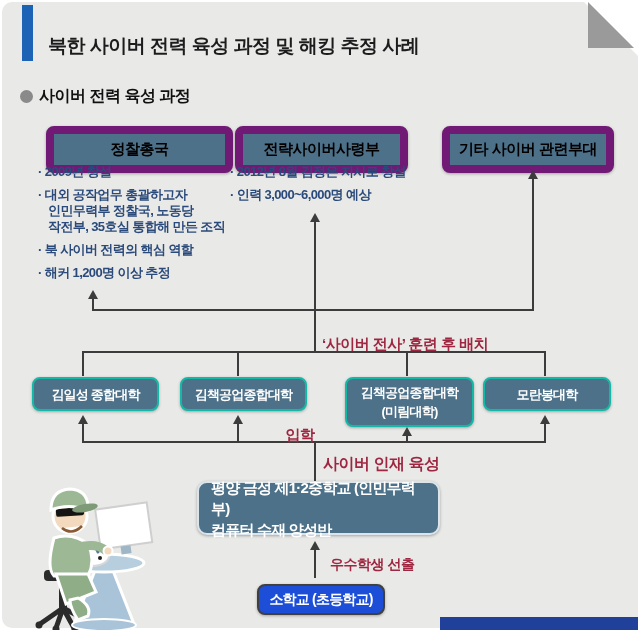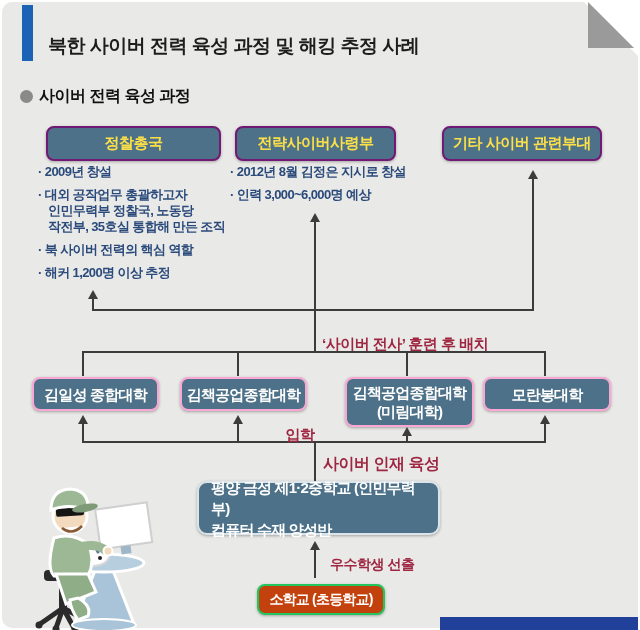--- a/index.html
+++ b/index.html
@@ -16,22 +16,22 @@
 
   
   .accent-bar{left:22px;top:5px;width:11px;height:56px;background:#1d63b5;}
   .title{left:48px;top:33px;font-size:19px;font-weight:bold;color:#1c1c1c;letter-spacing:-0.5px;}
   .section-row{left:20px;top:86px;display:flex;align-items:center;gap:6px;}
   .section-dot{width:13px;height:13px;border-radius:50%;background:#8a8a8a;}
   .section-label{font-size:16px;font-weight:bold;color:#101010;letter-spacing:-0.5px;}
 
   
   .orgbox{
-    background:#4d7189;border:2px solid #701a75;border-radius:8px;
-    color:#fde047;font-weight:bold;font-size:15px;letter-spacing:-0.5px;
+    background:#4d7189;border:8px solid #701a75;border-radius:8px;
+    color:#000000;font-weight:bold;font-size:15px;letter-spacing:-0.5px;
     display:flex;align-items:center;justify-content:center;text-align:center;
     box-shadow:0 1px 3px rgba(0,0,0,0.3);
   }
   .box1{left:46px;top:126px;width:171px;height:31px;}
   .box2{left:235px;top:126px;width:157px;height:31px;}
   .box3{left:442px;top:126px;width:156px;height:31px;}
 
   
   .blist{font-size:13px;font-weight:bold;color:#2a4a7b;letter-spacing:-0.6px;line-height:16px;}
   .blist .bi{padding-left:10px;text-indent:-10px;margin-bottom:7px;}
@@ -41,41 +41,41 @@
 
   
   .ln{background:#3c3c3c;}
   .ah{width:0;height:0;border-left:5px solid transparent;border-right:5px solid transparent;border-bottom:9px solid #3c3c3c;}
 
   
   .flabel{color:#9e2640;font-weight:bold;letter-spacing:-0.5px;}
 
   
   .unibox{
-    background:#4d7189;border:2px solid #f9a8d4;border-radius:8px;
-    color:#fff;font-weight:bold;font-size:15px;letter-spacing:-0.8px;
+    background:#4d7189;border:2px solid #14b8a6;border-radius:8px;
+    color:#fff;font-weight:bold;font-size:13px;letter-spacing:-0.8px;
     display:flex;align-items:center;justify-content:center;text-align:center;
     box-shadow:0 1px 3px rgba(0,0,0,0.3);line-height:19px;
   }
   .u1{left:32px;top:377px;width:123px;height:30px;}
   .u2{left:180px;top:377px;width:123px;height:30px;}
   .u3{left:345px;top:377px;width:125px;height:46px;}
   .u4{left:483px;top:377px;width:124px;height:30px;}
 
   
   .midbox{
     left:197px;top:481px;width:243px;height:54px;background:#4d7189;
     border:2px solid #dbe4ea;border-radius:10px;color:#fff;font-weight:bold;
     font-size:15px;letter-spacing:-0.8px;line-height:21px;
     display:flex;align-items:center;padding:0 12px;box-sizing:border-box;
     box-shadow:0 1px 3px rgba(0,0,0,0.3);
   }
   .elembox{
-    left:257px;top:584px;width:124px;height:27px;background:#c2410c;
-    border:2px solid #22c55e;border-radius:8px;color:#fff;font-weight:bold;
+    left:257px;top:584px;width:124px;height:27px;background:#1d4ed8;
+    border:2px solid #404040;border-radius:8px;color:#fff;font-weight:bold;
     font-size:14px;letter-spacing:-0.8px;display:flex;align-items:center;justify-content:center;
     box-shadow:0 1px 3px rgba(0,0,0,0.3);
   }
 
   .bottom-bar{left:440px;top:617px;width:198px;height:13px;background:#20409a;}
 
   
   .fold-white{right:0;top:0;width:58px;height:58px;background:#ffffff;
     clip-path:polygon(0 0,100% 0,100% 100%);}
   .fold-gray{left:588px;top:2px;width:46px;height:46px;background:#9a9a9a;

